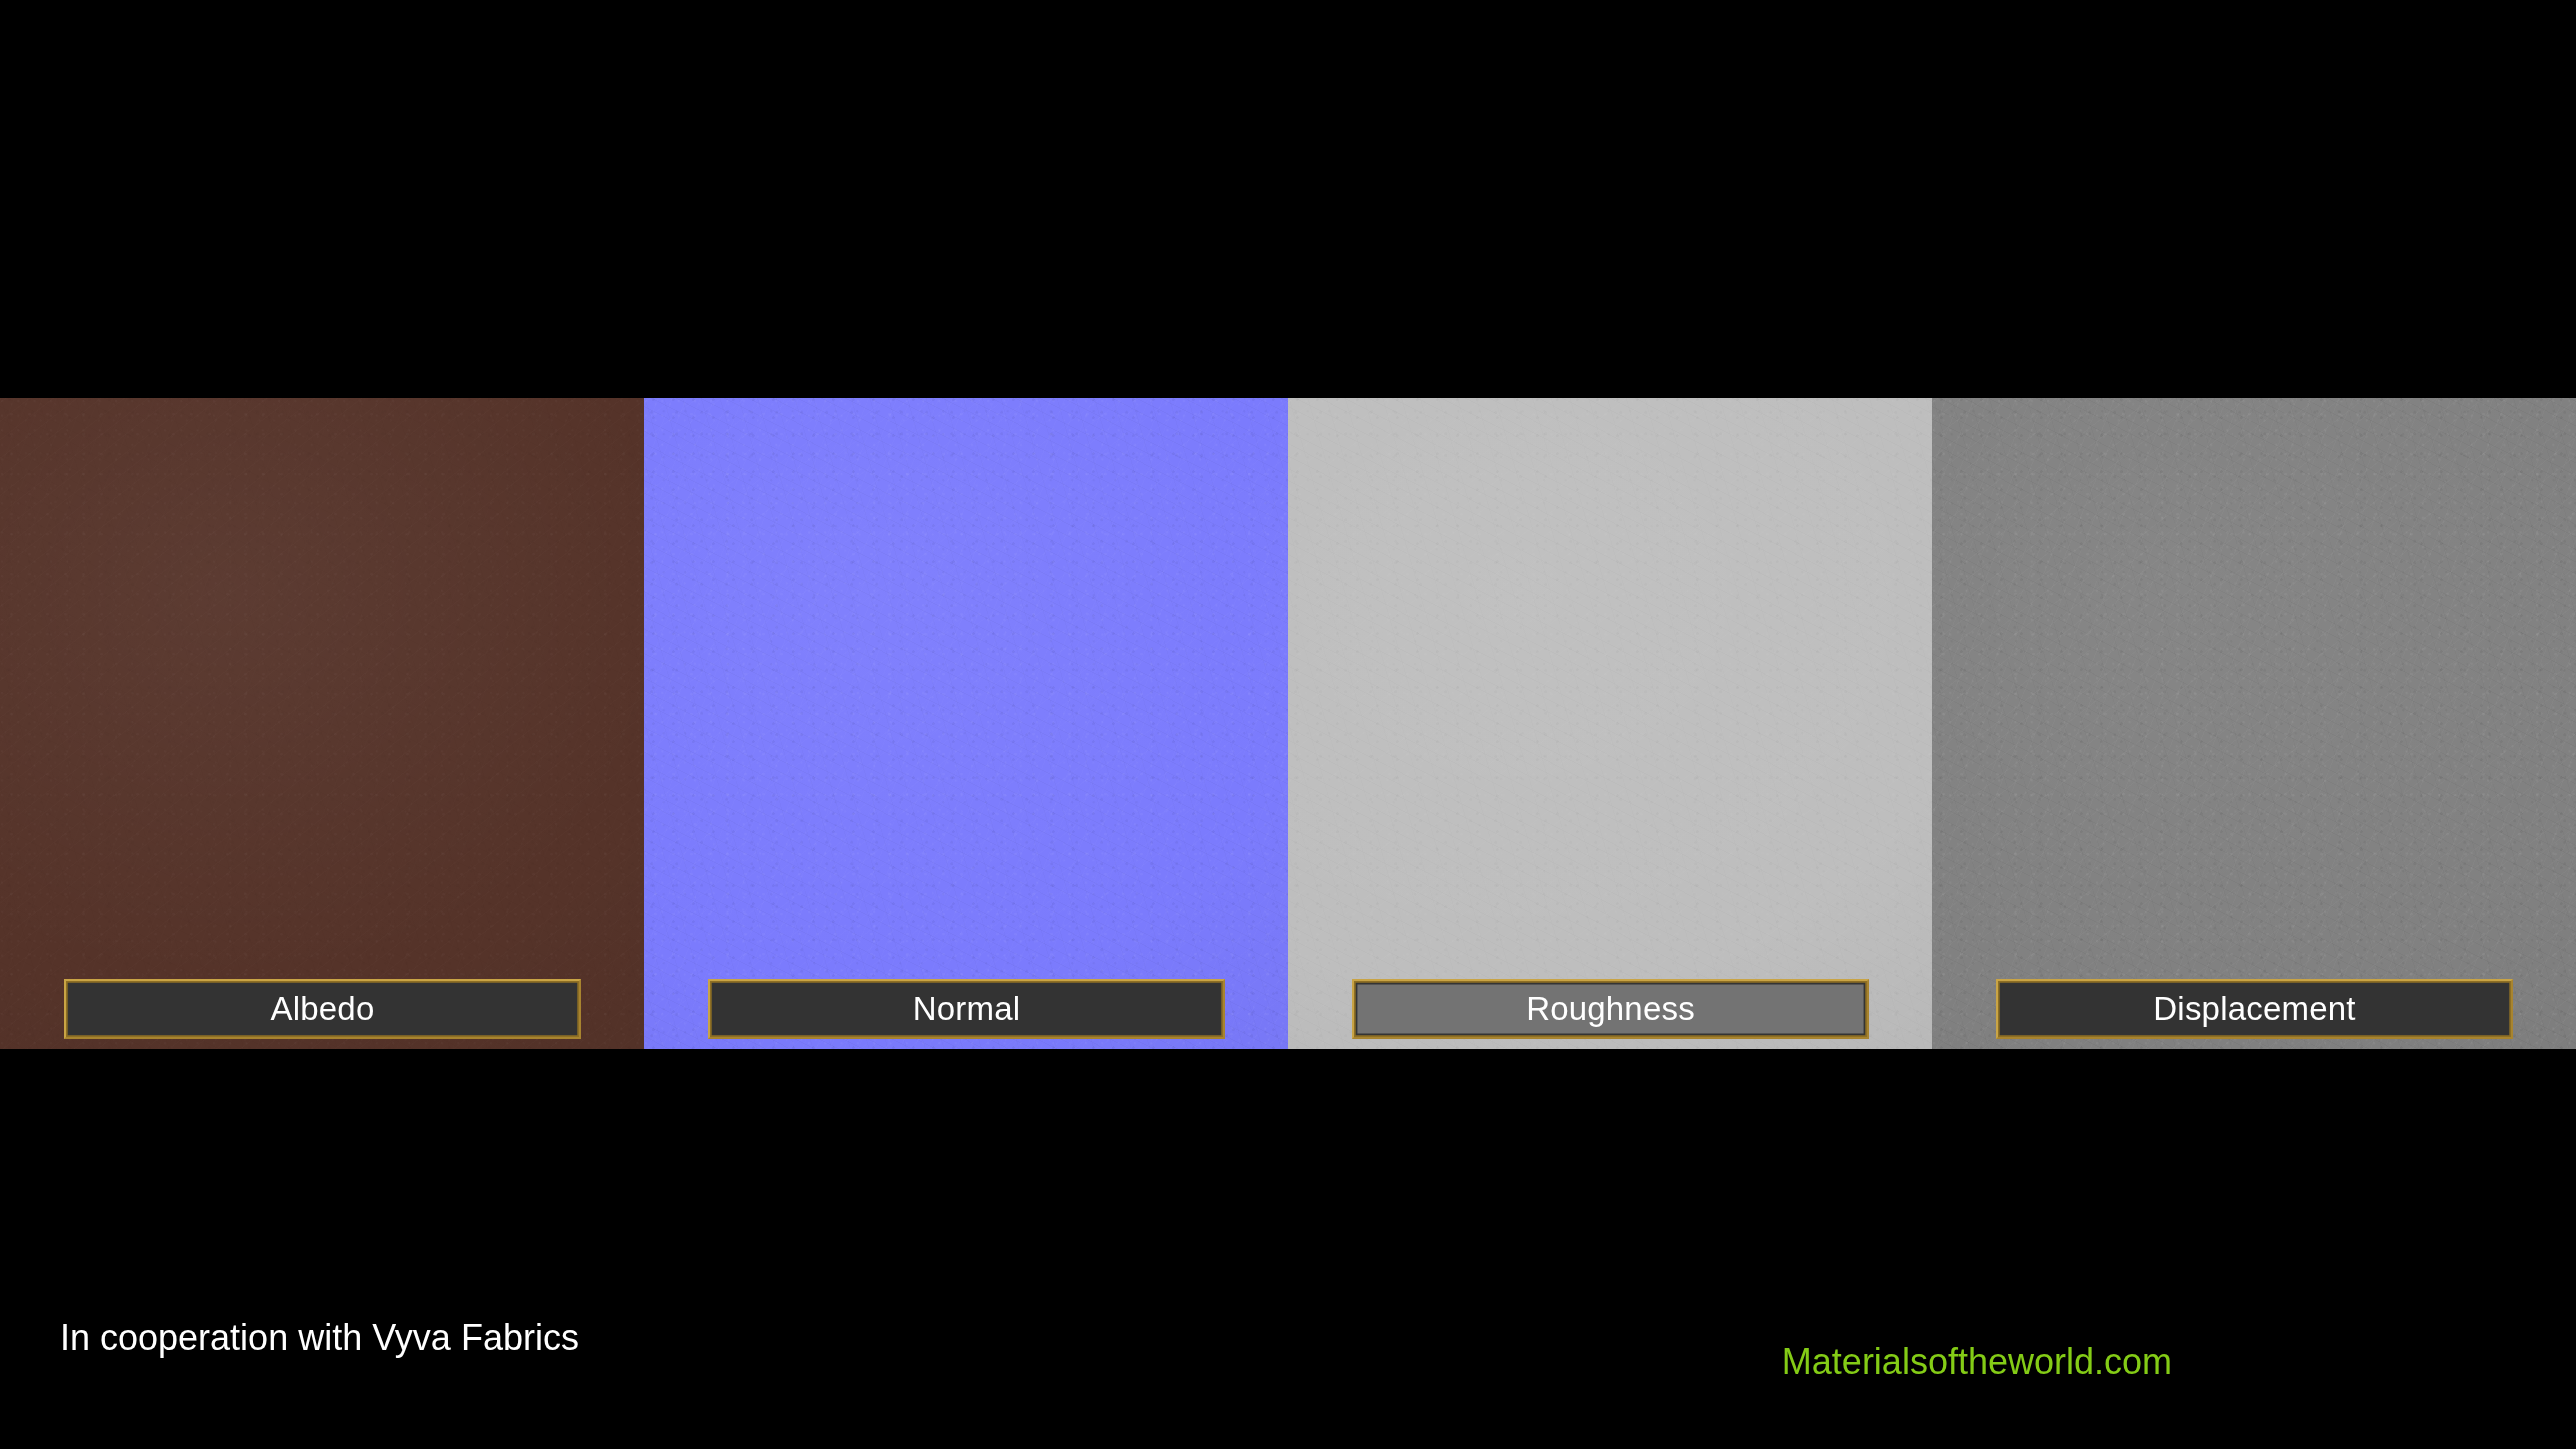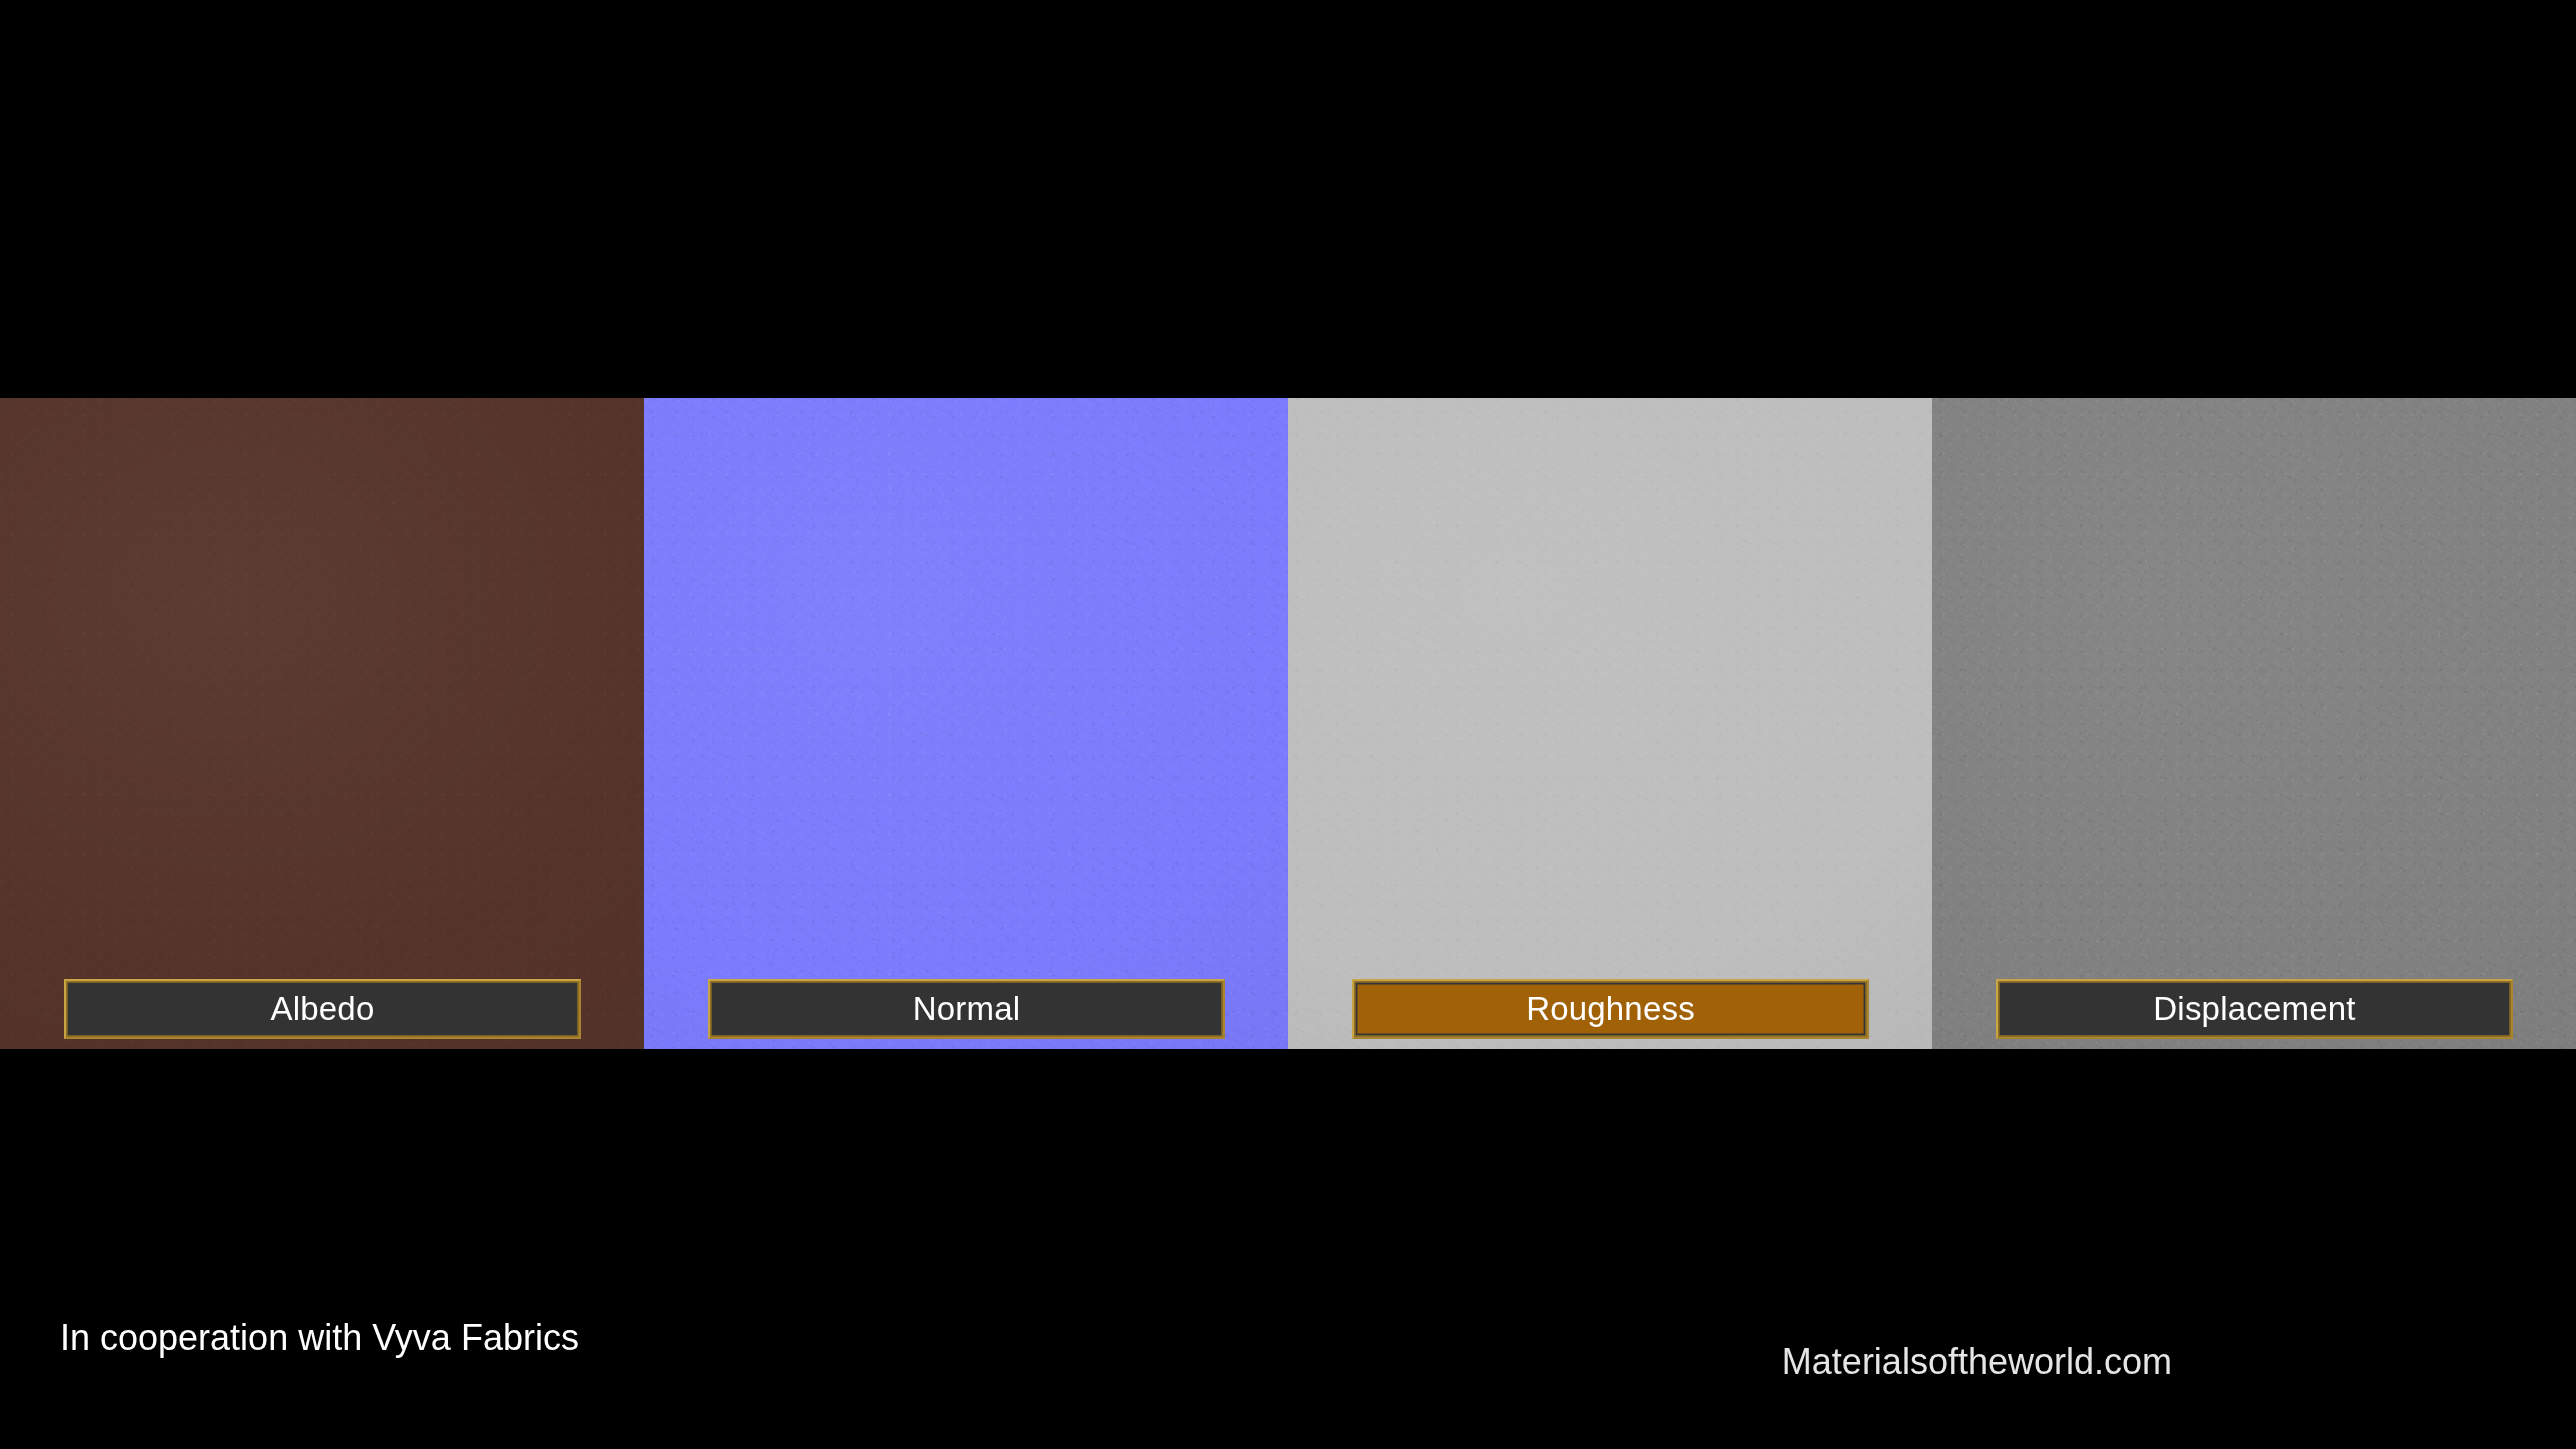--- a/index.html
+++ b/index.html
@@ -166,35 +166,35 @@
       <div class="panel-shade"></div>
       <div class="map-label" style="background: rgb(51, 51, 51);">
         <span class="map-label-text" style="color: rgb(255, 255, 255);">Normal</span>
       </div>
     </div>
 
     <div class="texture-panel panel-roughness grain-soft" style="background-color: rgb(190, 190, 190);">
       <div class="grain grain-cells"></div>
       <div class="grain grain-fine"></div>
       <div class="panel-shade"></div>
-      <div class="map-label" style="background: #a16207; margin-top: 10px;">
+      <div class="map-label" style="background: #737373; margin-top: 10px;">
         <span class="map-label-text" style="color: rgb(255, 255, 255);">Roughness</span>
       </div>
     </div>
 
     <div class="texture-panel panel-displacement grain-strong" style="background-color: rgb(129, 129, 129);">
       <div class="grain grain-cells"></div>
       <div class="grain grain-fine"></div>
       <div class="panel-shade"></div>
       <div class="map-label" style="background: rgb(51, 51, 51); text-align: right;">
         <span class="map-label-text" style="color: rgb(255, 255, 255);">Displacement</span>
       </div>
     </div>
 
   </div>
 
   <div id="footer">
     <div id="footer-credit" class="footer-text" style="color: rgb(255, 255, 255);">In cooperation with Vyva Fabrics</div>
-    <div id="footer-site" class="footer-text" style="color: #e5e5e5; margin-top: 48px;">Materialsoftheworld.com</div>
+    <div id="footer-site" class="footer-text" style="color: #84cc16; margin-top: 48px;">Materialsoftheworld.com</div>
   </div>
 
 </div>
 
 
 </body></html>

